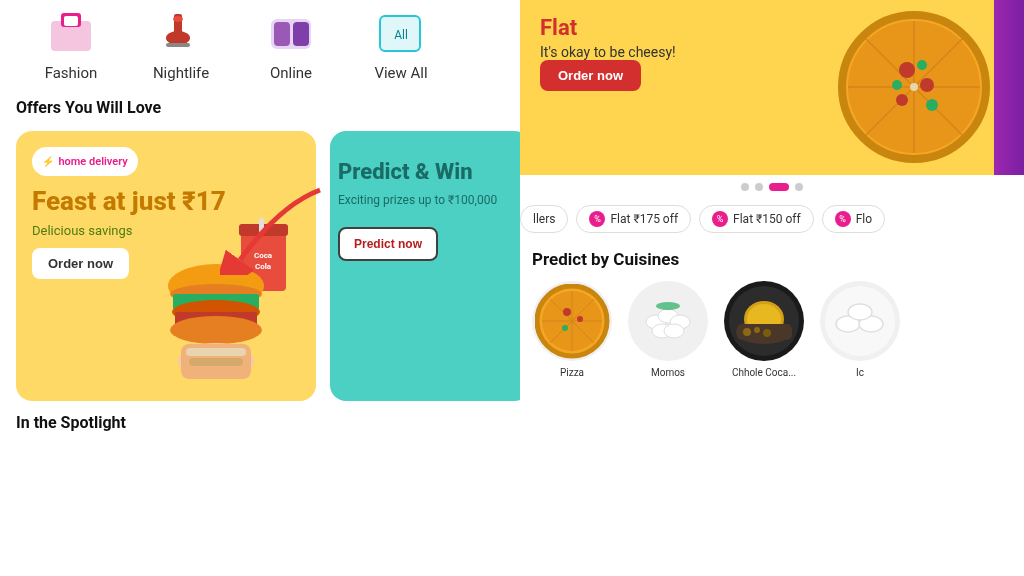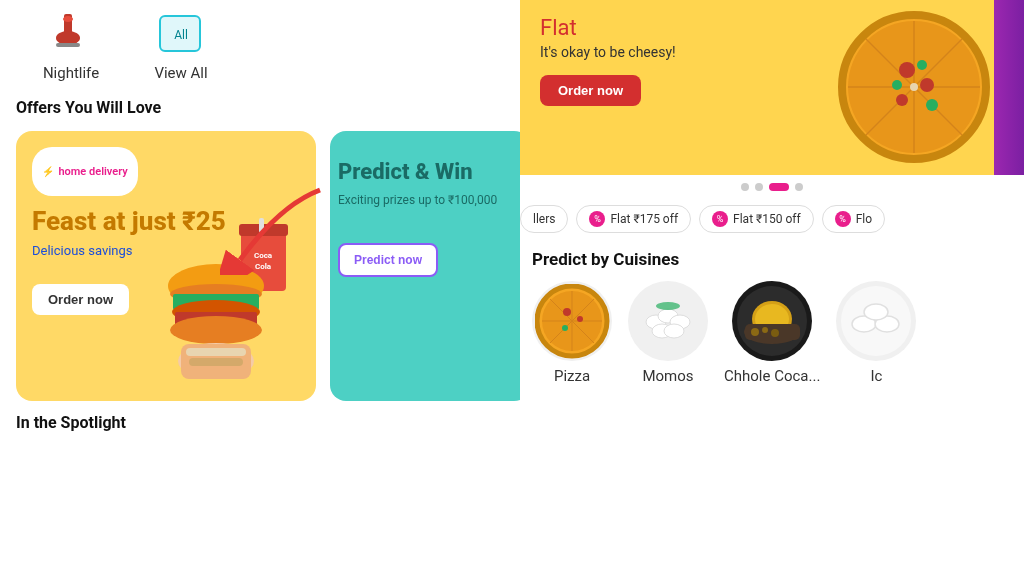--- a/index.html
+++ b/index.html
@@ -82,21 +82,21 @@
       position: relative;
       overflow: hidden;
       flex-shrink: 0;
     }
 
     .home-delivery-badge {
       display: inline-flex;
       align-items: center;
       background: #fff;
       border-radius: 20px;
-      padding: 18px 10px;
+      padding: 8px 10px;
       font-size: 11px;
       color: #E91E8C;
       font-weight: 600;
       margin-bottom: 10px;
       gap: 4px;
     }
 
     .home-delivery-badge::before {
       content: '⚡';
       font-size: 10px;
@@ -105,22 +105,22 @@
     .feast-title {
       font-size: 26px;
       font-weight: 800;
       color: #c47a00;
       line-height: 1.2;
       margin-bottom: 6px;
     }
 
     .feast-subtitle {
       font-size: 13px;
-      color: #1d4ed8;
-      margin-bottom: 26px;
+      color: #4d7c0f;
+      margin-bottom: 10px;
     }
 
     .order-now-btn {
       background: #fff;
       border: none;
       border-radius: 8px;
       padding: 8px 16px;
       font-size: 13px;
       font-weight: 600;
       color: #333;
@@ -158,28 +158,27 @@
     }
 
     .predict-subtitle {
       font-size: 12px;
       color: #1a6b65;
       margin-bottom: 20px;
     }
 
     .predict-btn {
       background: #fff;
-      border: 2px solid #8b5cf6;
+      border: 2px solid #404040;
       border-radius: 8px;
       padding: 8px 14px;
       font-size: 12px;
       font-weight: 600;
-      color: #8b5cf6;
+      color: #b91c1c;
       cursor: pointer;
-      margin-top: 16px;
     }
 
     
     .right-panel {
       width: 504px;
       flex-shrink: 0;
       overflow: hidden;
       padding: 0;
       position: relative;
     }
@@ -195,28 +194,28 @@
     }
 
     .banner-text-block {
       position: absolute;
       left: 20px;
       top: 15px;
     }
 
     .flat-off-title {
       font-size: 22px;
-      font-weight: 400;
+      font-weight: 700;
       color: #d32f2f;
     }
 
     .banner-tagline {
       font-size: 14px;
       color: #333;
-      margin: 4px 0 15px 0;
+      margin: 4px 0 0 0;
     }
 
     .order-now-red {
       background: #d32f2f;
       color: #fff;
       border: none;
       border-radius: 8px;
       padding: 8px 18px;
       font-size: 13px;
       font-weight: 600;
@@ -320,21 +319,21 @@
       border-radius: 50%;
       background: #f0f0f0;
       overflow: hidden;
       display: flex;
       align-items: center;
       justify-content: center;
       margin-bottom: 6px;
     }
 
     .cuisine-label {
-      font-size: 15px;
+      font-size: 10px;
       color: #333;
       text-align: center;
     }
 
     
     .arrow-svg {
       position: absolute;
       pointer-events: none;
       z-index: 20;
     }
@@ -368,54 +367,74 @@
     }
   </style>
 </head>
 <body>
 
 <div class="main-container">
 
   <div class="left-panel">
 
     <div class="category-nav">
+      <div class="category-item">
+        <div class="category-icon">
+          <svg width="50" height="45" viewBox="0 0 50 45">
+            <rect x="5" y="10" width="40" height="30" rx="4" fill="#f5c5e0"></rect>
+            <rect x="15" y="2" width="20" height="14" rx="3" fill="#e91e8c"></rect>
+            <rect x="18" y="5" width="14" height="10" rx="2" fill="#fff"></rect>
+          </svg>
+        </div>
+        <span class="category-label">Fashion</span>
+      </div>
 
       <div class="category-item">
         <div class="category-icon">
           <svg width="50" height="45" viewBox="0 0 50 45">
             <rect x="18" y="3" width="8" height="22" rx="2" fill="#c0392b"></rect>
             <ellipse cx="22" cy="27" rx="12" ry="7" fill="#c0392b"></ellipse>
             <ellipse cx="22" cy="8" rx="5" ry="3" fill="#e74c3c"></ellipse>
             <rect x="10" y="32" width="24" height="4" rx="2" fill="#888"></rect>
           </svg>
         </div>
         <span class="category-label">Nightlife</span>
       </div>
 
+      <div class="category-item">
+        <div class="category-icon">
+          <svg width="50" height="45" viewBox="0 0 50 45">
+            <rect x="5" y="8" width="40" height="30" rx="6" fill="#e8d5f5"></rect>
+            <rect x="8" y="11" width="16" height="24" rx="4" fill="#9b59b6"></rect>
+            <rect x="27" y="11" width="16" height="24" rx="4" fill="#7e3fa8"></rect>
+          </svg>
+        </div>
+        <span class="category-label">Online</span>
+      </div>
 
       <div class="category-item">
         <div class="category-icon">
           <svg width="50" height="45" viewBox="0 0 50 45">
             <rect x="4" y="5" width="40" height="35" rx="5" fill="#e0f7fa" stroke="#26c6da" stroke-width="2"></rect>
             <text x="25" y="28" text-anchor="middle" font-size="12" fill="#00838f">All</text>
           </svg>
         </div>
         <span class="category-label">View All</span>
       </div>
     </div>
 
     <div class="section-title">Offers You Will Love</div>
 
     <div class="offer-cards">
 
       <div class="offer-card-feast">
         <div class="home-delivery-badge">
           <span>home delivery</span>
         </div>
-        <div class="feast-title">Feast at just ₹25</div>
+        <div class="feast-title">Feast at just ₹17</div>
         <div class="feast-subtitle">Delicious savings</div>
         <button class="order-now-btn">Order now</button>
 
         
         <svg class="burger-wrap" viewBox="0 0 160 185" xmlns="http://www.w3.org/2000/svg">
 
           <rect x="90" y="20" width="45" height="65" rx="4" fill="#e74c3c"></rect>
           <rect x="88" y="18" width="49" height="12" rx="3" fill="#c0392b"></rect>
           <rect x="108" y="12" width="5" height="15" rx="2" fill="#e0e0e0"></rect>
           <text x="112" y="52" text-anchor="middle" font-size="8" fill="#fff" font-weight="bold">Coca</text>

